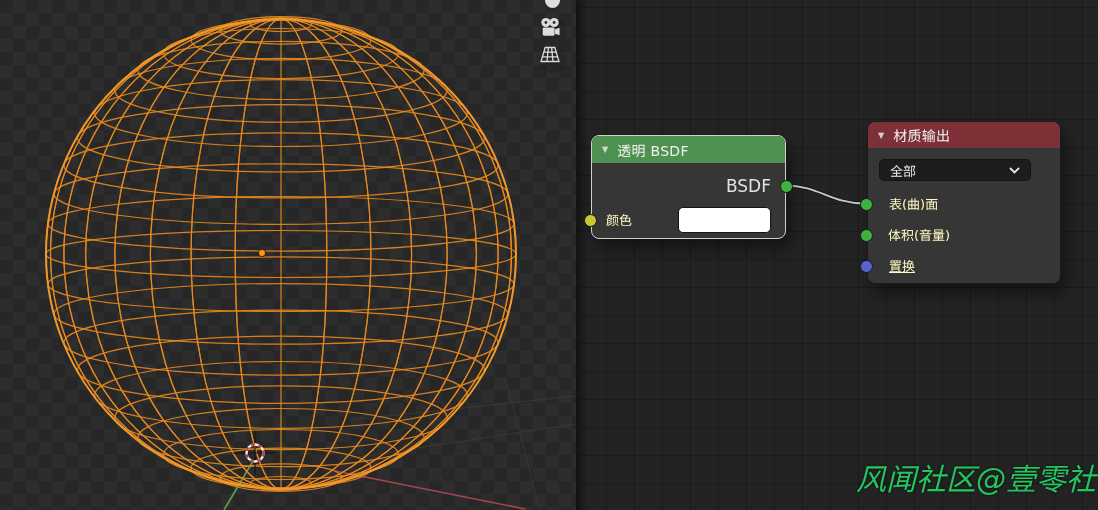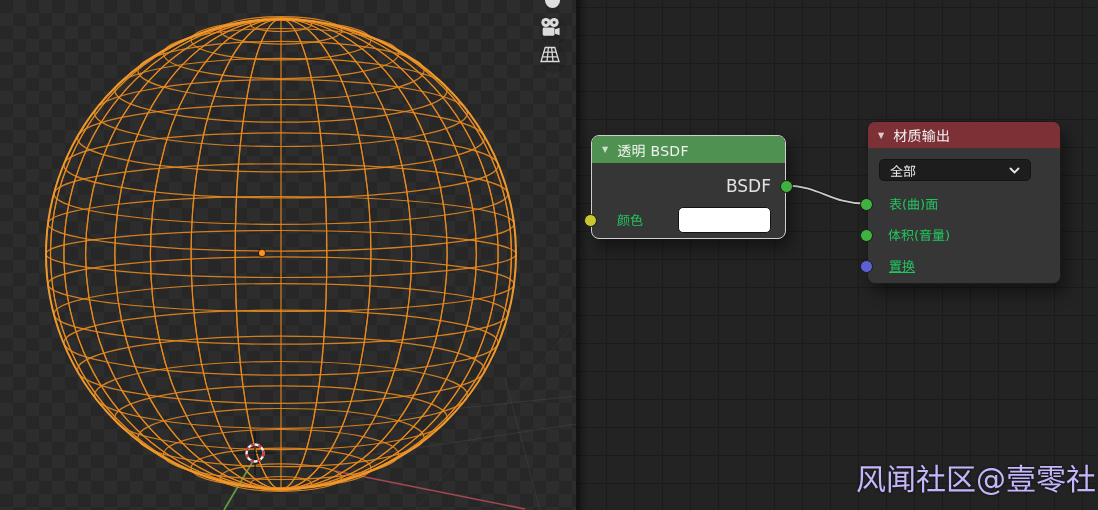--- a/index.html
+++ b/index.html
@@ -51,36 +51,37 @@
     position:absolute;left:0;top:0;right:0;height:27px;
     border-radius:7px 7px 0 0;display:flex;align-items:center;
     padding:0 10px;box-sizing:border-box;color:#f1f1f1;
   }
   .collapse-tri{font-size:8px;margin-right:9px;color:#e8e8e8;opacity:.85;}
   .node-title{font-size:14px;letter-spacing:.3px;}
   .socket{
     position:absolute;width:13px;height:13px;border-radius:50%;
     border:1.5px solid #191919;box-sizing:border-box;
   }
-  .row-label{position:absolute;height:24px;line-height:24px;font-size:13px;color:#22c55e;}
+  .row-label{position:absolute;height:24px;line-height:24px;font-size:13px;color:#fef9c3;}
   .out-label{position:absolute;right:14px;height:24px;line-height:24px;font-size:17px;color:#e2e2e2;margin-left:27px;}
   .swatch{
     position:absolute;border-radius:5px;border:1px solid #141414;box-sizing:border-box;
   }
   .dropdown{
     position:absolute;background:#1d1d1d;border:1px solid #141414;border-radius:5px;
     display:flex;align-items:center;box-sizing:border-box;color:#e8e8e8;
     padding:0 10px;font-size:13px;
   }
   .dropdown .chev{margin-left:auto;display:flex;}
   
   .watermark{
     position:absolute;left:856px;top:463px;font-size:30px;line-height:34px;
-    color:#c4b5fd;white-space:nowrap;text-shadow:0 0 3px rgba(0,0,0,0.7);
+    color:#22c55e;white-space:nowrap;text-shadow:0 0 3px rgba(0,0,0,0.7);
     letter-spacing:0px;
+    font-style:italic;
   }
 </style>
 </head>
 <body>
 
 <div id="root">
 
   <div class="viewport">
     <svg id="vp-svg" width="576" height="510">
 
@@ -174,21 +175,21 @@
       <path d="M209.5,185.5 C243,185.5 255,203.5 288,203.5" stroke="#c9c9c9" stroke-width="1.8" fill="none"></path>
     </svg>
 
     <div class="node selected" style="left:15px;top:135px;width:195px;height:104px;">
       <div class="node-header" style="background: rgb(79, 145, 80);">
         <span class="collapse-tri">▼</span>
         <span class="node-title">透明 BSDF</span>
       </div>
       <div class="out-label" style="top:38px;">BSDF</div>
       <div class="socket" style="right: -8px; top: 44px; background: rgb(63, 177, 63);"></div>
-      <div class="row-label" style="left:25px;top:73px;">颜色</div>
+      <div class="row-label" style="left:14px;top:73px;">颜色</div>
       <div class="swatch" style="left: 86px; top: 71px; width: 93px; height: 26px; background: rgb(255, 255, 255);"></div>
       <div class="socket" style="left: -8px; top: 78px; background: rgb(201, 199, 47);"></div>
     </div>
 
     <div class="node unselected" style="left:291px;top:121px;width:194px;height:163px;">
       <div class="node-header" style="height: 26px; background: rgb(125, 49, 54);">
         <span class="collapse-tri">▼</span>
         <span class="node-title">材质输出</span>
       </div>
       <div class="dropdown" style="left:11px;top:37px;width:152px;height:22px;">

